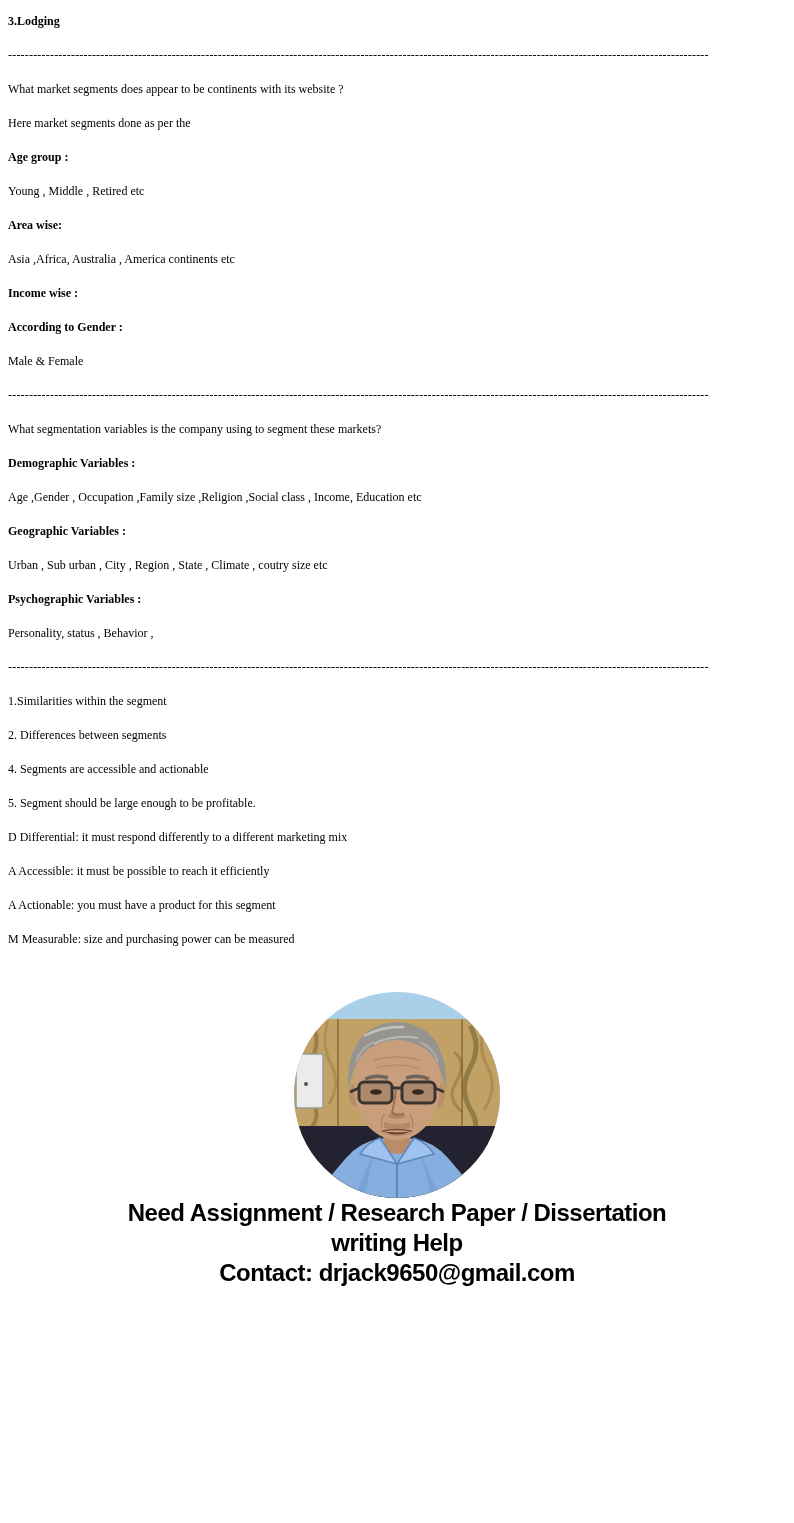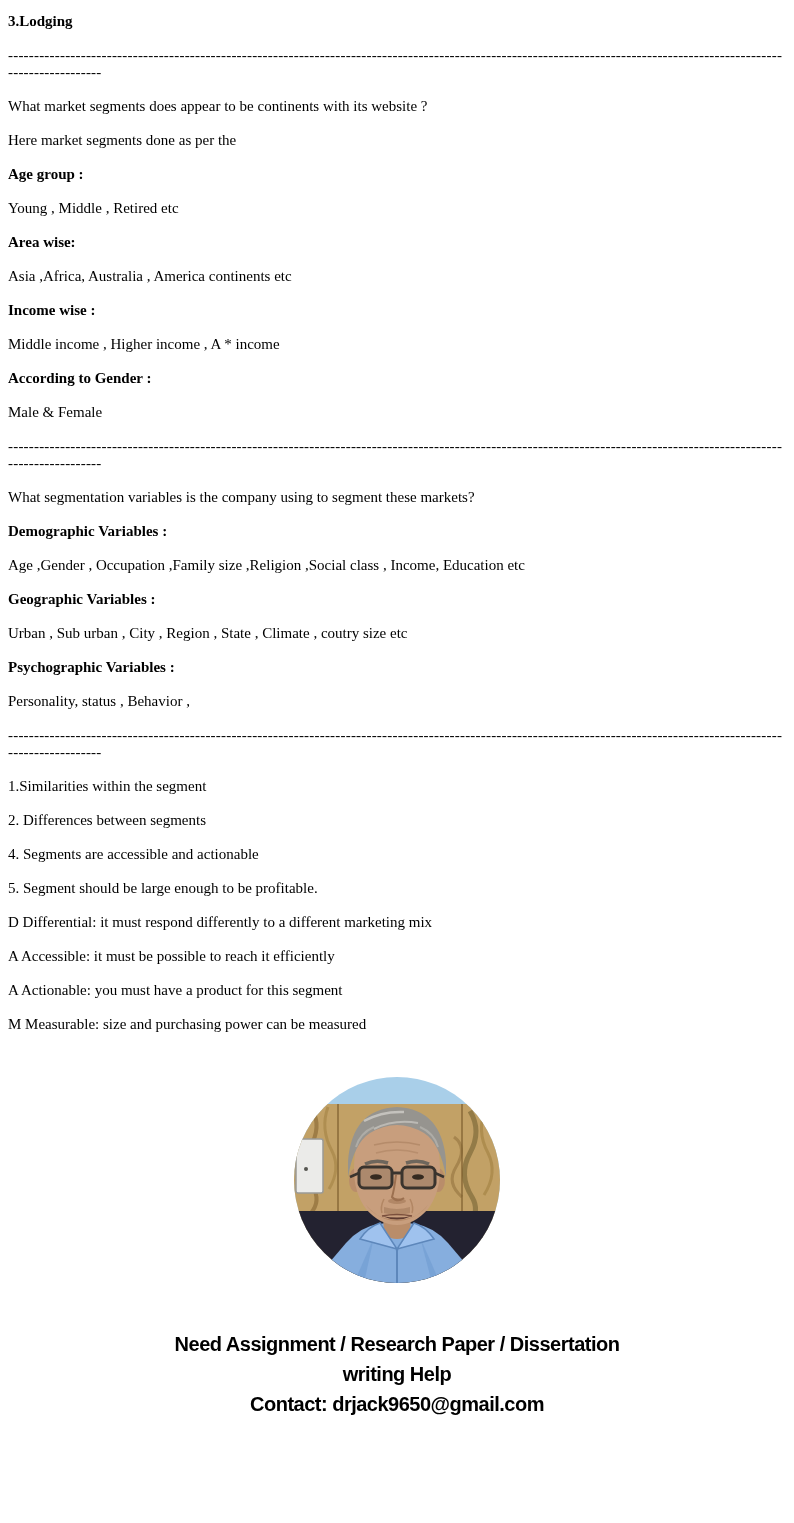--- a/index.html
+++ b/index.html
@@ -13,21 +13,21 @@
     overflow: hidden;
     font-family: "Liberation Serif", serif;
     color: #000000;
   }
   .page {
     padding: 13px 8px 0 8px;
     box-sizing: border-box;
   }
   .doc p {
     margin: 0 0 17px 0;
-    font-size: 15px;
+    font-size: 12px;
     line-height: 17px;
     font-family: "Liberation Serif", serif;
     color: #000000;
   }
   .doc p.h {
     font-weight: bold;
   }
   .doc p.sep {
     word-break: break-all;
     overflow-wrap: anywhere;
@@ -35,45 +35,43 @@
   }
   .photo-wrap {
     margin-top: 44px;
     text-align: center;
   }
   .photo-wrap svg {
     display: inline-block;
     vertical-align: top;
   }
   .footer {
-    margin-top: 46px;
     text-align: center;
     font-family: "Liberation Sans", sans-serif;
     font-weight: bold;
-    font-size: 20px;
+    font-size: 24px;
     line-height: 30px;
     letter-spacing: -0.5px;
     color: #000000;
   }
 </style>
 </head>
 <body>
 
 <div class="page">
   <div class="doc">
     <p class="h">3.Lodging</p>
     <p class="sep">-----------------------------------------------------------------------------------------------------------------------------------------------------------------------</p>
     <p>What market segments does appear to be continents with its website ?</p>
     <p>Here market segments done as per the</p>
     <p class="h">Age group :</p>
     <p>Young , Middle , Retired etc</p>
     <p class="h">Area wise:</p>
     <p>Asia ,Africa, Australia , America continents etc</p>
     <p class="h">Income wise :</p>
-    <p>Middle income , Higher income , A * income</p>
     <p class="h">According to Gender :</p>
     <p>Male &amp; Female</p>
     <p class="sep">-----------------------------------------------------------------------------------------------------------------------------------------------------------------------</p>
     <p>What segmentation variables is the company using to segment these markets?</p>
     <p class="h">Demographic Variables :</p>
     <p>Age ,Gender , Occupation ,Family size ,Religion ,Social class , Income, Education etc</p>
     <p class="h">Geographic Variables :</p>
     <p>Urban , Sub urban , City , Region , State , Climate , coutry size etc</p>
     <p class="h">Psychographic Variables :</p>
     <p>Personality, status , Behavior ,</p>

